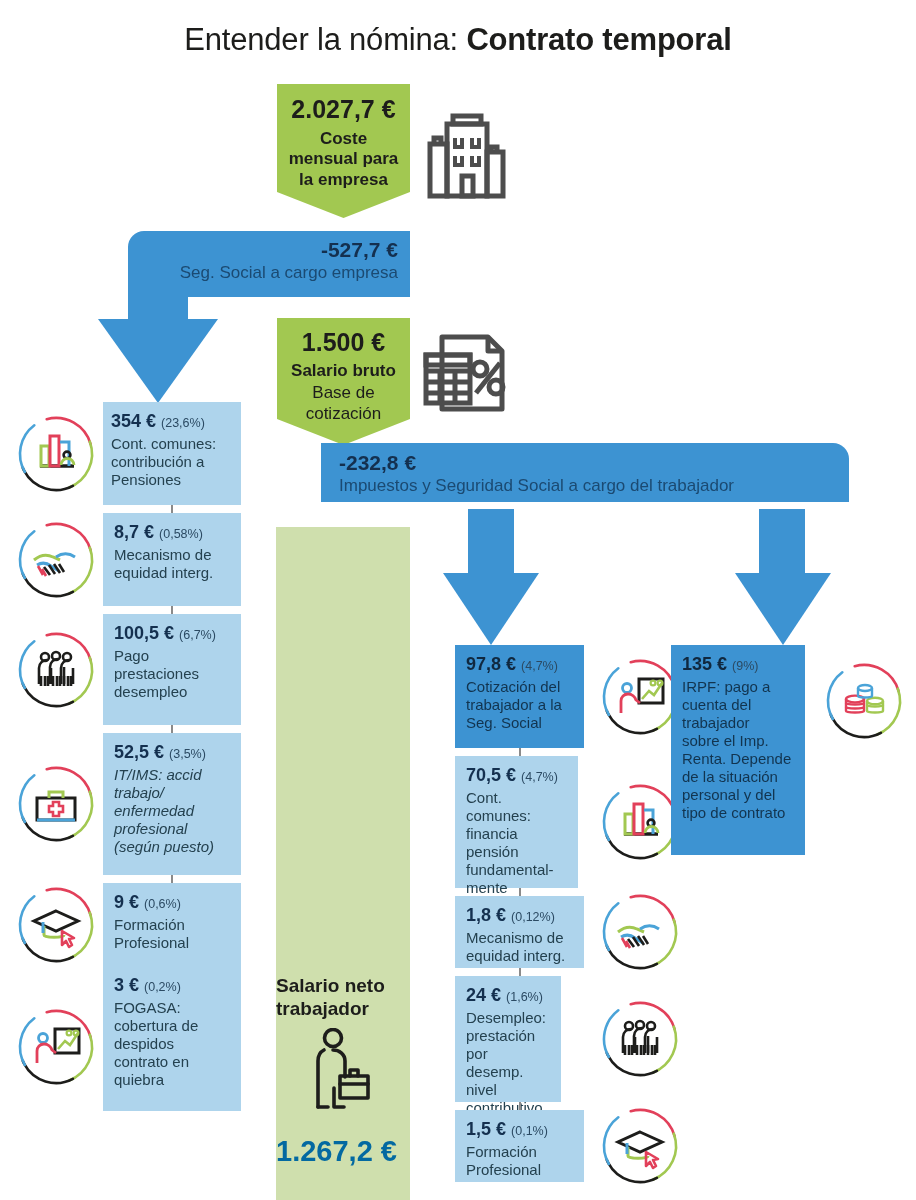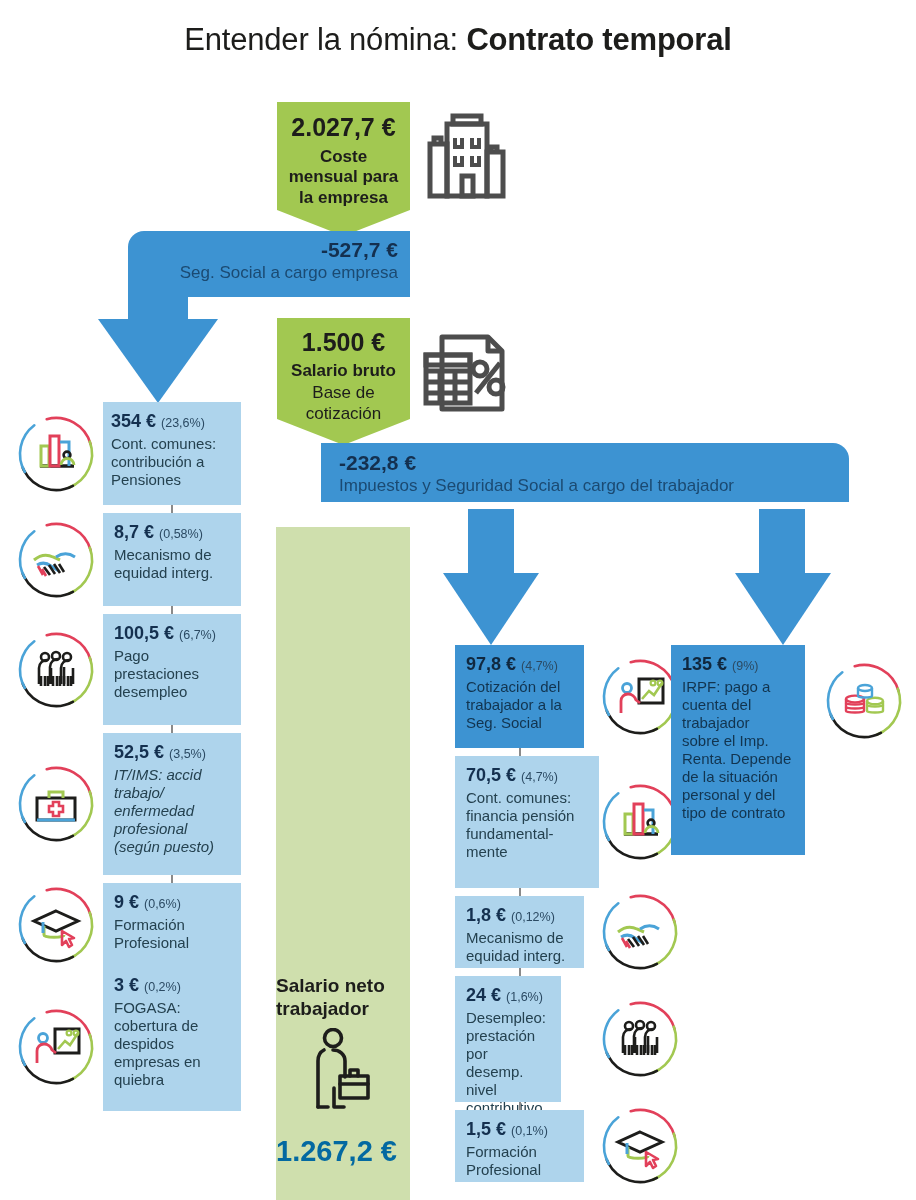--- a/index.html
+++ b/index.html
@@ -113,21 +113,21 @@
 </style>
 </head>
 <body>
 
 <div id="page">
 
   <div id="title">
     <span>Entender la nómina: </span><span class="bold">Contrato temporal</span>
   </div>
 
-  <div class="green-pennant" style="left:277px;top:102px;width:133px;height:108px;padding-top:11px;">
+  <div class="green-pennant" style="left:277px;top:84px;width:133px;height:108px;padding-top:11px;">
     <div class="amt-big">2.027,7 €</div>
     <div class="lbl-bold" style="margin-top:6px;white-space:pre-line;">Coste
 mensual para
 la empresa</div>
     <div class="notch"></div>
   </div>
 
   <div class="circ-icon" style="left:422px;top:108px;">
     <svg width="88" height="96" viewBox="0 0 88 96">
       <g fill="none" stroke="#4d4d4d" stroke-width="5">
@@ -332,21 +332,21 @@
     <path d="M31 41 v11" fill="none" stroke="#4aa3d8" stroke-width="3"></path>
     <path d="M50 50 l0 14 l4 -4 l3 6 l3 -2 l-3 -6 l5 -1 z" fill="none" stroke="#e2405a" stroke-width="2.6" stroke-linejoin="round"></path>
       </svg>
     </div>
     <div class="connector" style="left: 171px; top: 966px; height: 8px;"></div>
     <div class="card" style="left: 103px; top: 966px; width: 138px; height: 145px;">
       <div><span class="amt">3 €</span><span class="pct">(0,2%)</span></div>
       <div class="desc" style="white-space: pre-line;">FOGASA:
 cobertura de
 despidos
-empresas en
+contrato en
 quiebra</div>
     </div>
     <div class="circ-icon" style="left: 12px; top: 1002.5px;">
       <svg width="88" height="88" viewBox="0 0 88 88">
    <circle cx="44" cy="44" r="36" fill="none" stroke="#e2405a" stroke-width="2.6" stroke-linecap="round" stroke-dasharray="56 170" transform="rotate(-105 44 44)"></circle>
    <circle cx="44" cy="44" r="36" fill="none" stroke="#a2c851" stroke-width="2.6" stroke-linecap="round" stroke-dasharray="56 170" transform="rotate(-20 44 44)"></circle>
    <circle cx="44" cy="44" r="36" fill="none" stroke="#1d1d1b" stroke-width="2.6" stroke-linecap="round" stroke-dasharray="60 166" transform="rotate(62 44 44)"></circle>
    <circle cx="44" cy="44" r="36" fill="none" stroke="#4aa3d8" stroke-width="2.6" stroke-linecap="round" stroke-dasharray="52 174" transform="rotate(150 44 44)"></circle>
     <rect x="43" y="26" width="24" height="24" fill="none" stroke="#1d1d1b" stroke-width="3"></rect>
     <path d="M46 46 l7 -8 l5 4 l8 -12" fill="none" stroke="#a2c851" stroke-width="2.6"></path>
@@ -370,21 +370,21 @@
    <circle cx="44" cy="44" r="36" fill="none" stroke="#4aa3d8" stroke-width="2.6" stroke-linecap="round" stroke-dasharray="52 174" transform="rotate(150 44 44)"></circle>
     <rect x="43" y="26" width="24" height="24" fill="none" stroke="#1d1d1b" stroke-width="3"></rect>
     <path d="M46 46 l7 -8 l5 4 l8 -12" fill="none" stroke="#a2c851" stroke-width="2.6"></path>
     <circle cx="57" cy="30" r="2.4" fill="none" stroke="#a2c851" stroke-width="2.2"></circle>
     <circle cx="64" cy="30" r="2.4" fill="none" stroke="#a2c851" stroke-width="2.2"></circle>
     <circle cx="31" cy="35" r="4.5" fill="none" stroke="#4aa3d8" stroke-width="2.8"></circle>
     <path d="M25 60 v-12 c0 -4 3 -7 7 -7 c4 0 7 3 8 6 l4 3" fill="none" stroke="#e2405a" stroke-width="2.8"></path>
       </svg>
     </div>
     <div class="connector" style="left: 518.5px; top: 748px; height: 8px;"></div>
-    <div class="card" style="left: 455px; top: 756px; width: 144px; height: 132px;">
+    <div class="card" style="left: 455px; top: 756px; width: 123px; height: 132px;">
       <div><span class="amt">70,5 €</span><span class="pct">(4,7%)</span></div>
       <div class="desc" style="white-space: pre-line;">Cont. comunes:
 financia pensión
 fundamental-
 mente</div>
     </div>
     <div class="circ-icon" style="left: 596px; top: 778px;">
       <svg width="88" height="88" viewBox="0 0 88 88">
    <circle cx="44" cy="44" r="36" fill="none" stroke="#e2405a" stroke-width="2.6" stroke-linecap="round" stroke-dasharray="56 170" transform="rotate(-105 44 44)"></circle>
    <circle cx="44" cy="44" r="36" fill="none" stroke="#a2c851" stroke-width="2.6" stroke-linecap="round" stroke-dasharray="56 170" transform="rotate(-20 44 44)"></circle>

